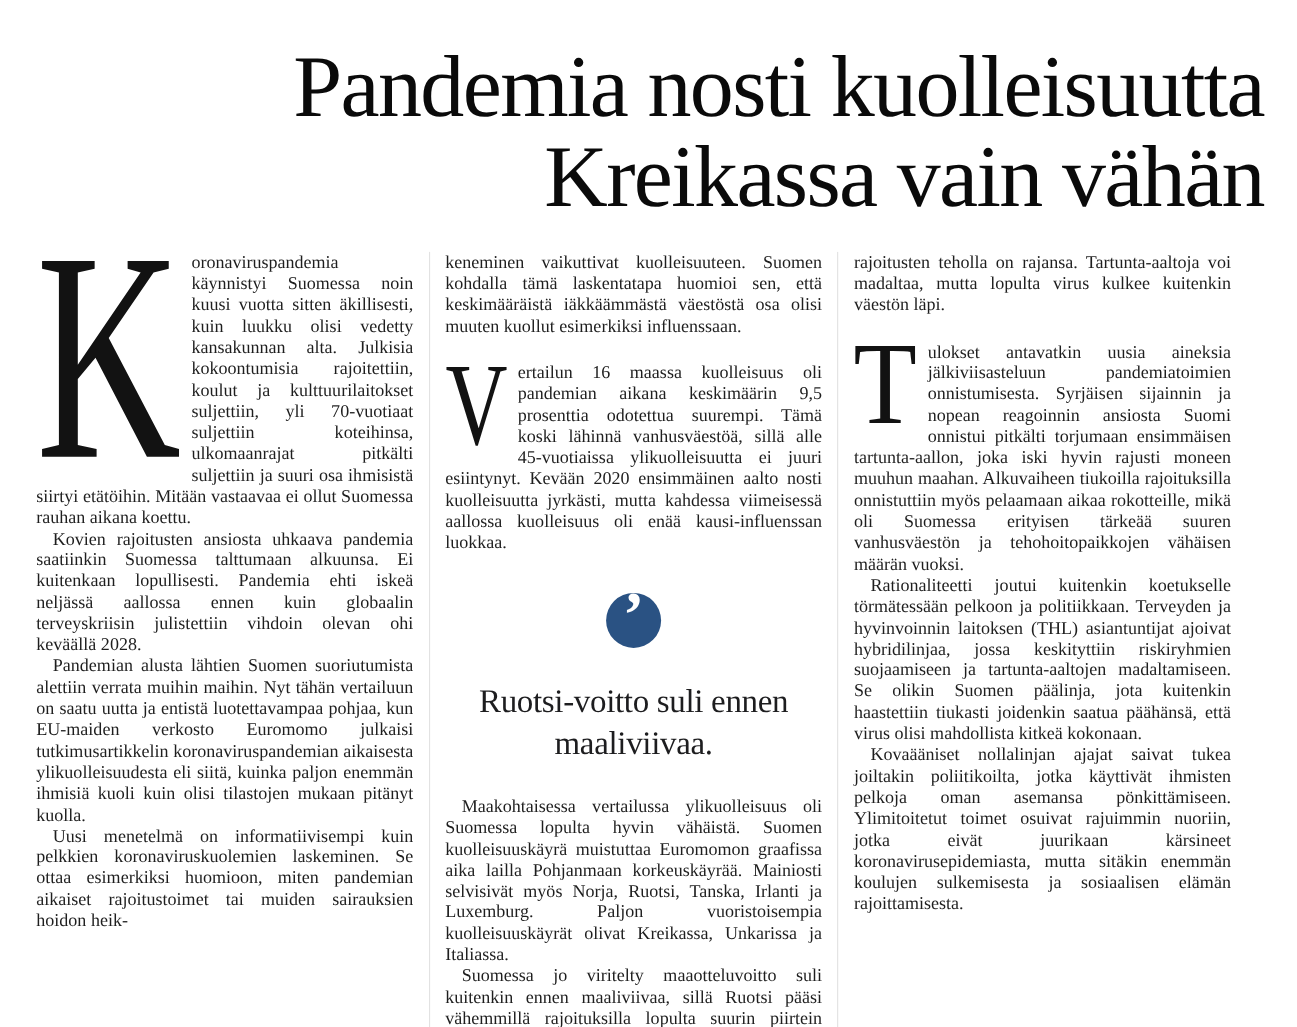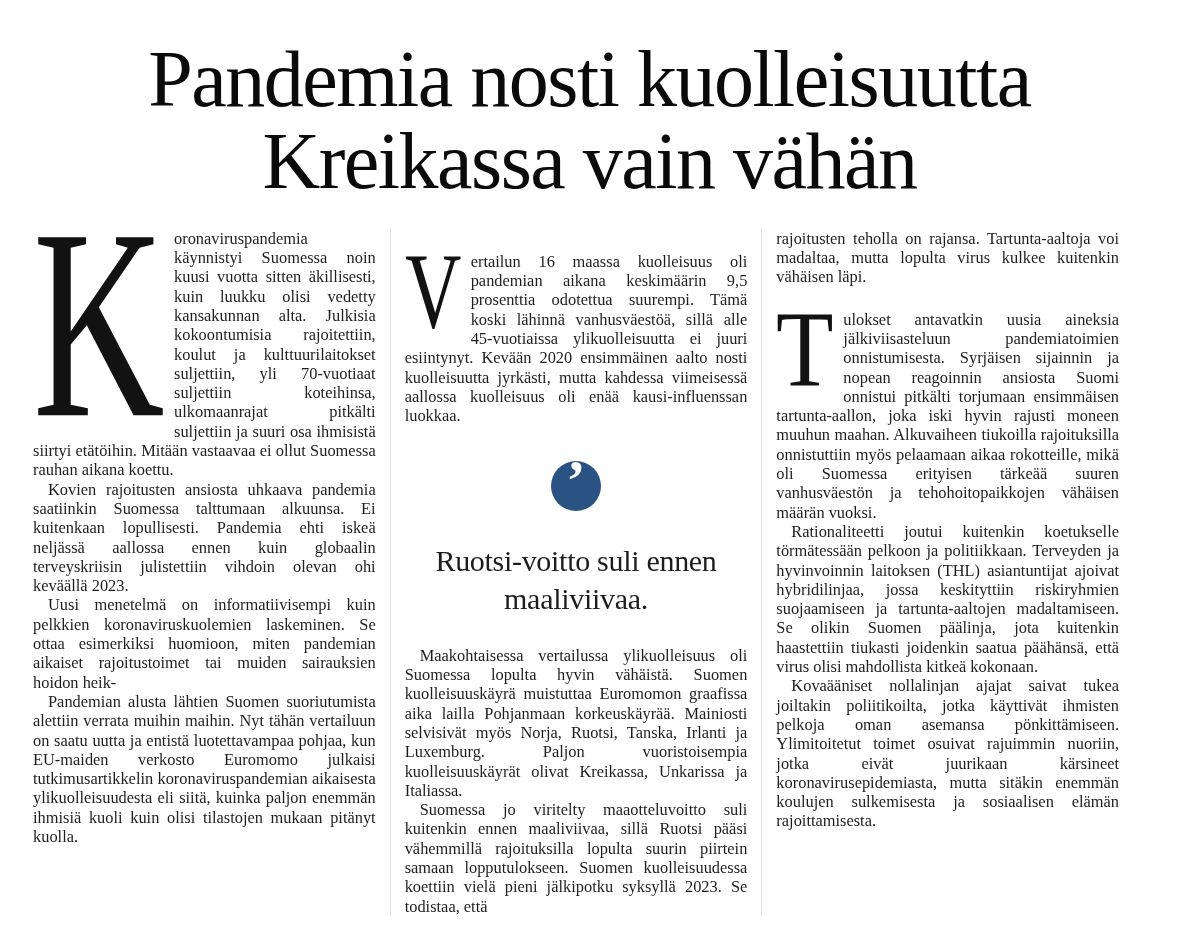--- a/index.html
+++ b/index.html
@@ -13,21 +13,21 @@
   }
   .page {
     position: relative;
     width: 1179px;
     height: 934px;
     background: #ffffff;
   }
   
   .headline {
     margin: 38px 30px 0 30px;
-    text-align: center;
+    text-align: right;
     color: #0a0a0a;
     font-weight: 500;
     font-size: 80px;
     line-height: 1.03;
     letter-spacing: -1.5px;
   }
   .headline .hl-line { display: block; }
   
   .columns {
     display: flex;
@@ -115,41 +115,42 @@
   </h1>
 
   <div class="columns">
 
     <div class="col">
       <p>
         <span class="dc dc-k">
             <span class="glyph">K</span>
           </span><span>oronaviruspandemia käynnistyi Suomessa noin kuusi vuotta sitten äkillisesti, kuin luukku olisi vedetty kansakunnan alta. Julkisia kokoontumisia rajoitettiin, koulut ja kulttuurilaitokset suljettiin, yli 70-vuotiaat suljettiin koteihinsa, ulkomaanrajat pitkälti suljettiin ja suuri osa ihmisistä siirtyi etätöihin. Mitään vastaavaa ei ollut Suomessa rauhan aikana koettu.</span>
       </p>
-      <p class="indent">Kovien rajoitusten ansiosta uhkaava pandemia saatiinkin Suomessa talttumaan alkuunsa. Ei kuitenkaan lopullisesti. Pandemia ehti iskeä neljässä aallossa ennen kuin globaalin terveyskriisin julistettiin vihdoin olevan ohi keväällä 2023.</p>
+      <p class="indent">Kovien rajoitusten ansiosta uhkaava pandemia saatiinkin Suomessa talttumaan alkuunsa. Ei kuitenkaan lopullisesti. Pandemia ehti iskeä neljässä aallossa ennen kuin globaalin terveyskriisin julistettiin vihdoin olevan ohi keväällä 2028.</p>
+      <p class="indent">Pandemian alusta lähtien Suomen suoriutumista alettiin verrata muihin maihin. Nyt tähän vertailuun on saatu uutta ja entistä luotettavampaa pohjaa, kun EU-maiden verkosto Euromomo julkaisi tutkimusartikkelin koronaviruspandemian aikaisesta ylikuolleisuudesta eli siitä, kuinka paljon enemmän ihmisiä kuoli kuin olisi tilastojen mukaan pitänyt kuolla.</p>
       <p class="indent">Uusi menetelmä on informatiivisempi kuin pelkkien koronaviruskuolemien laskeminen. Se ottaa esimerkiksi huomioon, miten pandemian aikaiset rajoitustoimet tai muiden sairauksien hoidon heik-</p>
-      <p class="indent">Pandemian alusta lähtien Suomen suoriutumista alettiin verrata muihin maihin. Nyt tähän vertailuun on saatu uutta ja entistä luotettavampaa pohjaa, kun EU-maiden verkosto Euromomo julkaisi tutkimusartikkelin koronaviruspandemian aikaisesta ylikuolleisuudesta eli siitä, kuinka paljon enemmän ihmisiä kuoli kuin olisi tilastojen mukaan pitänyt kuolla.</p>
     </div>
 
     <div class="col">
+      <p>keneminen vaikuttivat kuolleisuuteen. Suomen kohdalla tämä laskentatapa huomioi sen, että keskimääräistä iäkkäämmästä väestöstä osa olisi muuten kuollut esimerkiksi influenssaan.</p>
       <p class="section-start">
         <span class="dc dc-v">
             <span class="glyph">V</span>
           </span><span>ertailun 16 maassa kuolleisuus oli pandemian aikana keskimäärin 9,5 prosenttia odotettua suurempi. Tämä koski lähinnä vanhusväestöä, sillä alle 45-vuotiaissa ylikuolleisuutta ei juuri esiintynyt. Kevään 2020 ensimmäinen aalto nosti kuolleisuutta jyrkästi, mutta kahdessa viimeisessä aallossa kuolleisuus oli enää kausi-influenssan luokkaa.</span>
       </p>
       <div class="pullquote">
         <span class="pq-circle" style="background:#2a5283;"><span class="pq-glyph">’</span></span>
         <div class="pq-text">Ruotsi-voitto suli ennen maaliviivaa.</div>
       </div>
       <p class="indent">Maakohtaisessa vertailussa ylikuolleisuus oli Suomessa lopulta hyvin vähäistä. Suomen kuolleisuuskäyrä muistuttaa Euromomon graafissa aika lailla Pohjanmaan korkeuskäyrää. Mainiosti selvisivät myös Norja, Ruotsi, Tanska, Irlanti ja Luxemburg. Paljon vuoristoisempia kuolleisuuskäyrät olivat Kreikassa, Unkarissa ja Italiassa.</p>
       <p class="indent">Suomessa jo viritelty maaotteluvoitto suli kuitenkin ennen maaliviivaa, sillä Ruotsi pääsi vähemmillä rajoituksilla lopulta suurin piirtein samaan lopputulokseen. Suomen kuolleisuudessa koettiin vielä pieni jälkipotku syksyllä 2023. Se todistaa, että</p>
     </div>
 
     <div class="col">
-      <p>rajoitusten teholla on rajansa. Tartunta-aaltoja voi madaltaa, mutta lopulta virus kulkee kuitenkin vähäisen läpi.</p>
+      <p>rajoitusten teholla on rajansa. Tartunta-aaltoja voi madaltaa, mutta lopulta virus kulkee kuitenkin väestön läpi.</p>
       <p class="section-start">
         <span class="dc dc-t">
             <span class="glyph">T</span>
           </span><span>ulokset antavatkin uusia aineksia jälkiviisasteluun pandemiatoimien onnistumisesta. Syrjäisen sijainnin ja nopean reagoinnin ansiosta Suomi onnistui pitkälti torjumaan ensimmäisen tartunta-aallon, joka iski hyvin rajusti moneen muuhun maahan. Alkuvaiheen tiukoilla rajoituksilla onnistuttiin myös pelaamaan aikaa rokotteille, mikä oli Suomessa erityisen tärkeää suuren vanhusväestön ja tehohoitopaikkojen vähäisen määrän vuoksi.</span>
       </p>
       <p class="indent">Rationaliteetti joutui kuitenkin koetukselle törmätessään pelkoon ja politiikkaan. Terveyden ja hyvinvoinnin laitoksen (THL) asiantuntijat ajoivat hybridilinjaa, jossa keskityttiin riskiryhmien suojaamiseen ja tartunta-aaltojen madaltamiseen. Se olikin Suomen päälinja, jota kuitenkin haastettiin tiukasti joidenkin saatua päähänsä, että virus olisi mahdollista kitkeä kokonaan.</p>
       <p class="indent">Kovaääniset nollalinjan ajajat saivat tukea joiltakin poliitikoilta, jotka käyttivät ihmisten pelkoja oman asemansa pönkittämiseen. Ylimitoitetut toimet osuivat rajuimmin nuoriin, jotka eivät juurikaan kärsineet koronavirusepidemiasta, mutta sitäkin enemmän koulujen sulkemisesta ja sosiaalisen elämän rajoittamisesta.</p>
     </div>
 
   </div>

